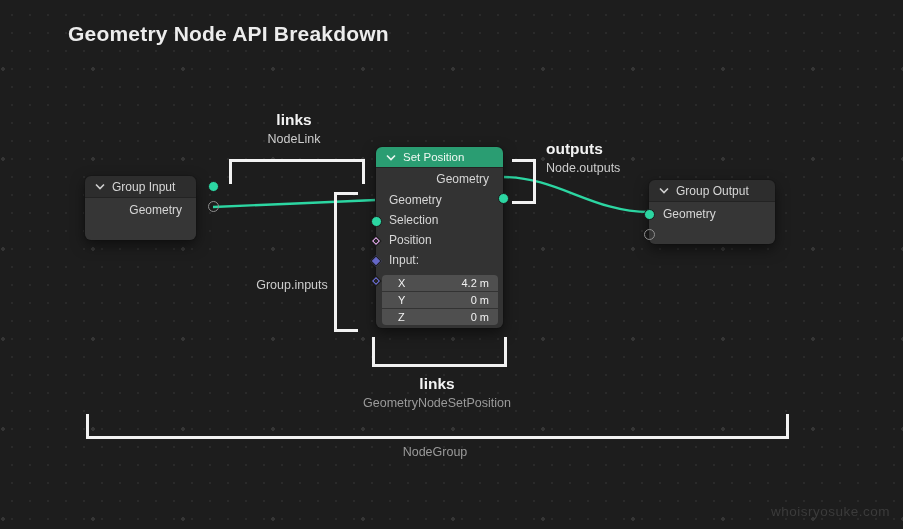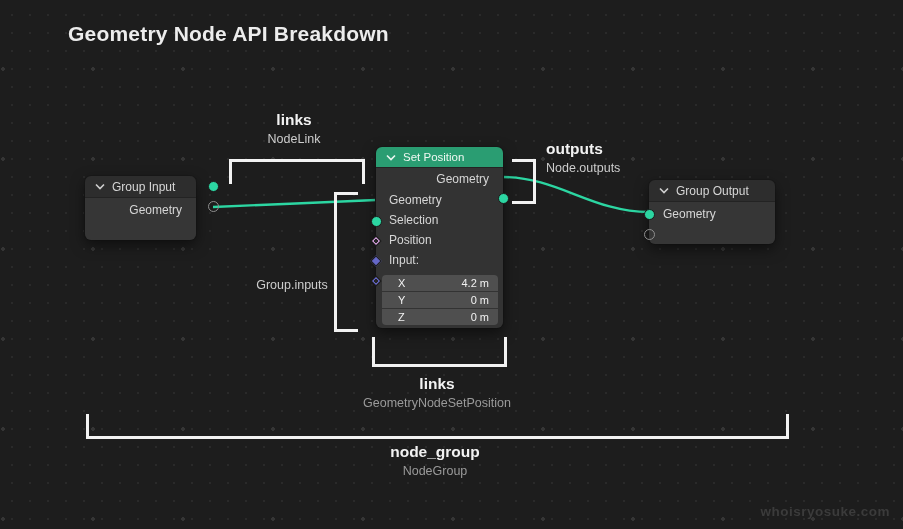--- a/index.html
+++ b/index.html
@@ -66,21 +66,21 @@
   .ann .sub { font-size:12.5px; margin-top:3px; }
   .sub-light { color:#cdcdcd; }
   .sub-dim   { color:#9a9a9a; }
   .ann-links      { left:229px; top:110px; width:130px; text-align:center; }
   .ann-outputs    { left:546px; top:139px; text-align:left; }
   .ann-inputs     { left:232px; top:275px; width:120px; text-align:center; }
   .ann-node       { left:327px; top:374px; width:220px; text-align:center; }
   .ann-node-group { left:325px; top:442px; width:220px; text-align:center; }
   .watermark {
     position:absolute; right:13px; bottom:10px;
-    font-size:13.5px; font-weight:bold; color:#3b3b3b; letter-spacing:.5px;text-align:center;
+    font-size:13.5px; font-weight:normal; color:#3b3b3b; letter-spacing:.5px;text-align:center;
   }
   svg.links-layer { position:absolute; left:0; top:0; }
 </style>
 </head>
 <body>
 
 <div id="canvas">
 
   <div class="page-title">Geometry Node API Breakdown</div>
 
@@ -176,18 +176,17 @@
     <div class="sub sub-light">Node.outputs</div>
   </div>
   <div class="ann ann-inputs">
     <div class="sub sub-light">Group.inputs</div>
   </div>
   <div class="ann ann-node">
     <div class="lbl">links</div>
     <div class="sub sub-dim">GeometryNodeSetPosition</div>
   </div>
   <div class="ann ann-node-group">
-    <div class="lbl">node_group</div>
     <div class="sub sub-dim">NodeGroup</div>
   </div>
 
   <div class="watermark">whoisryosuke.com</div>
 </div>
 
 </body></html>

